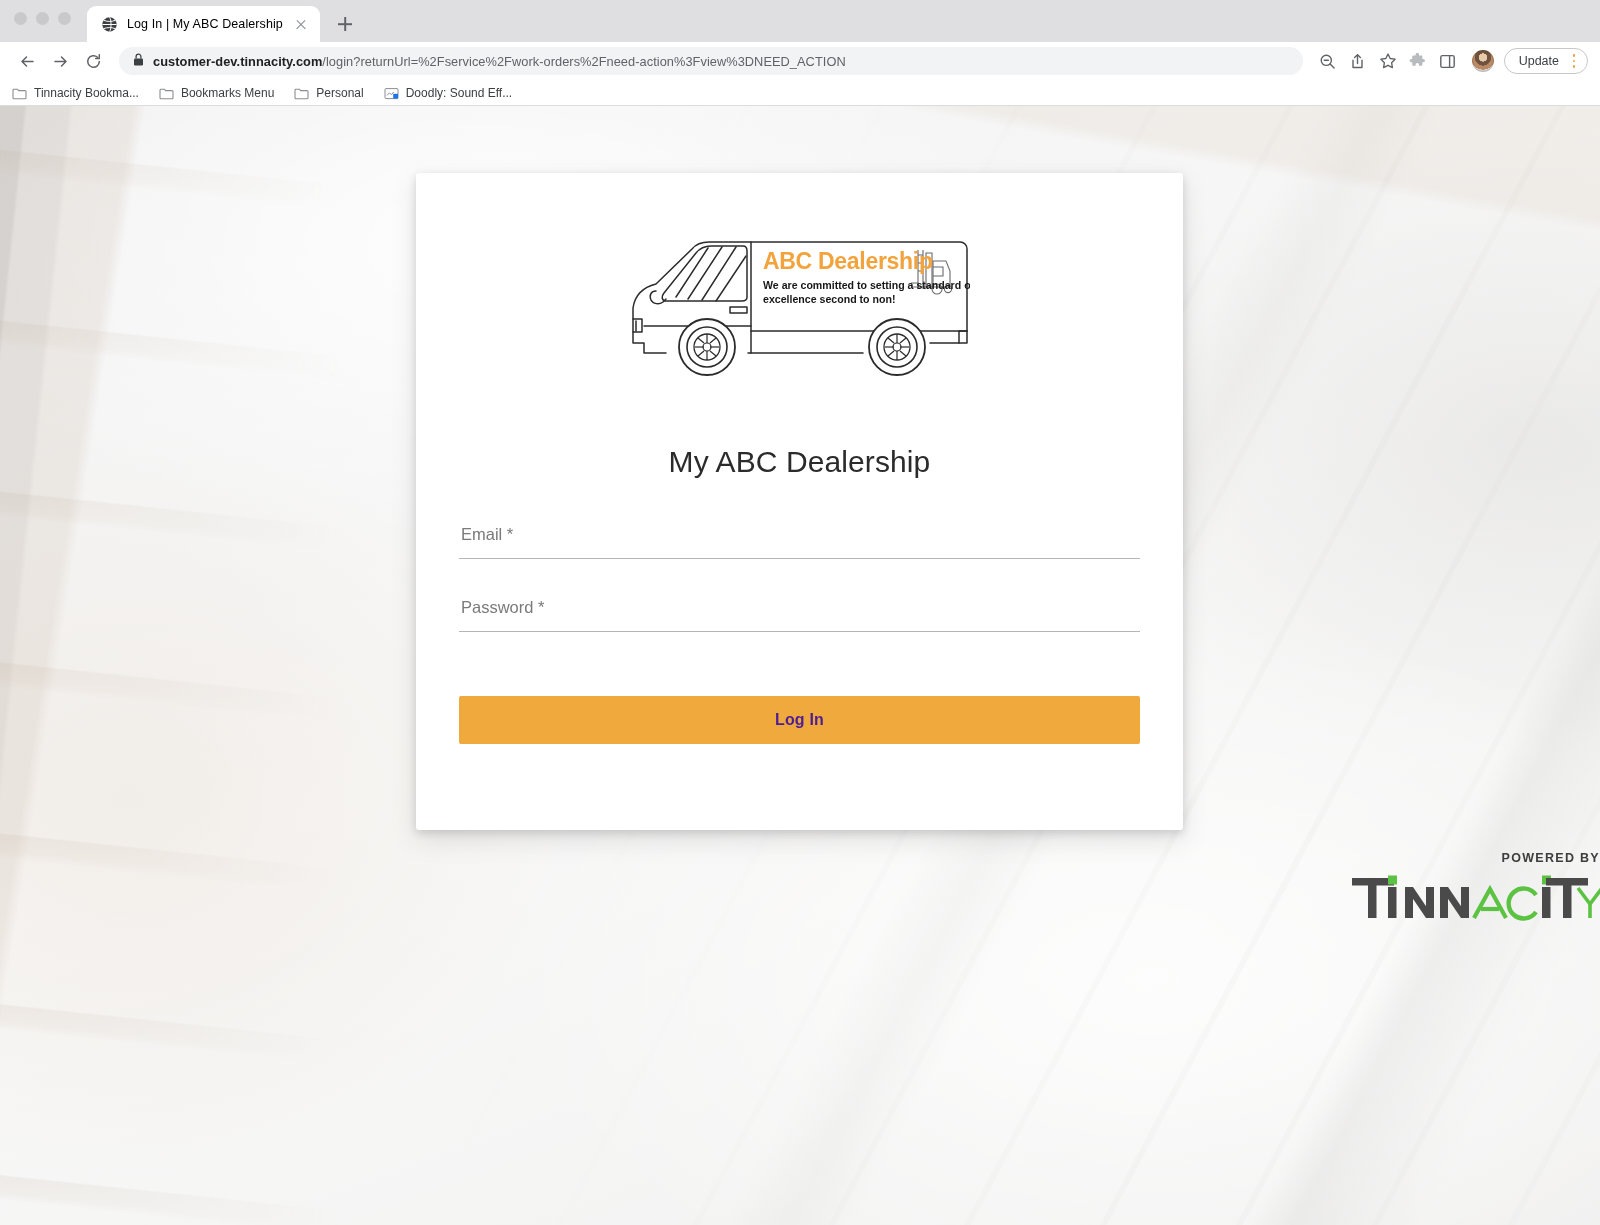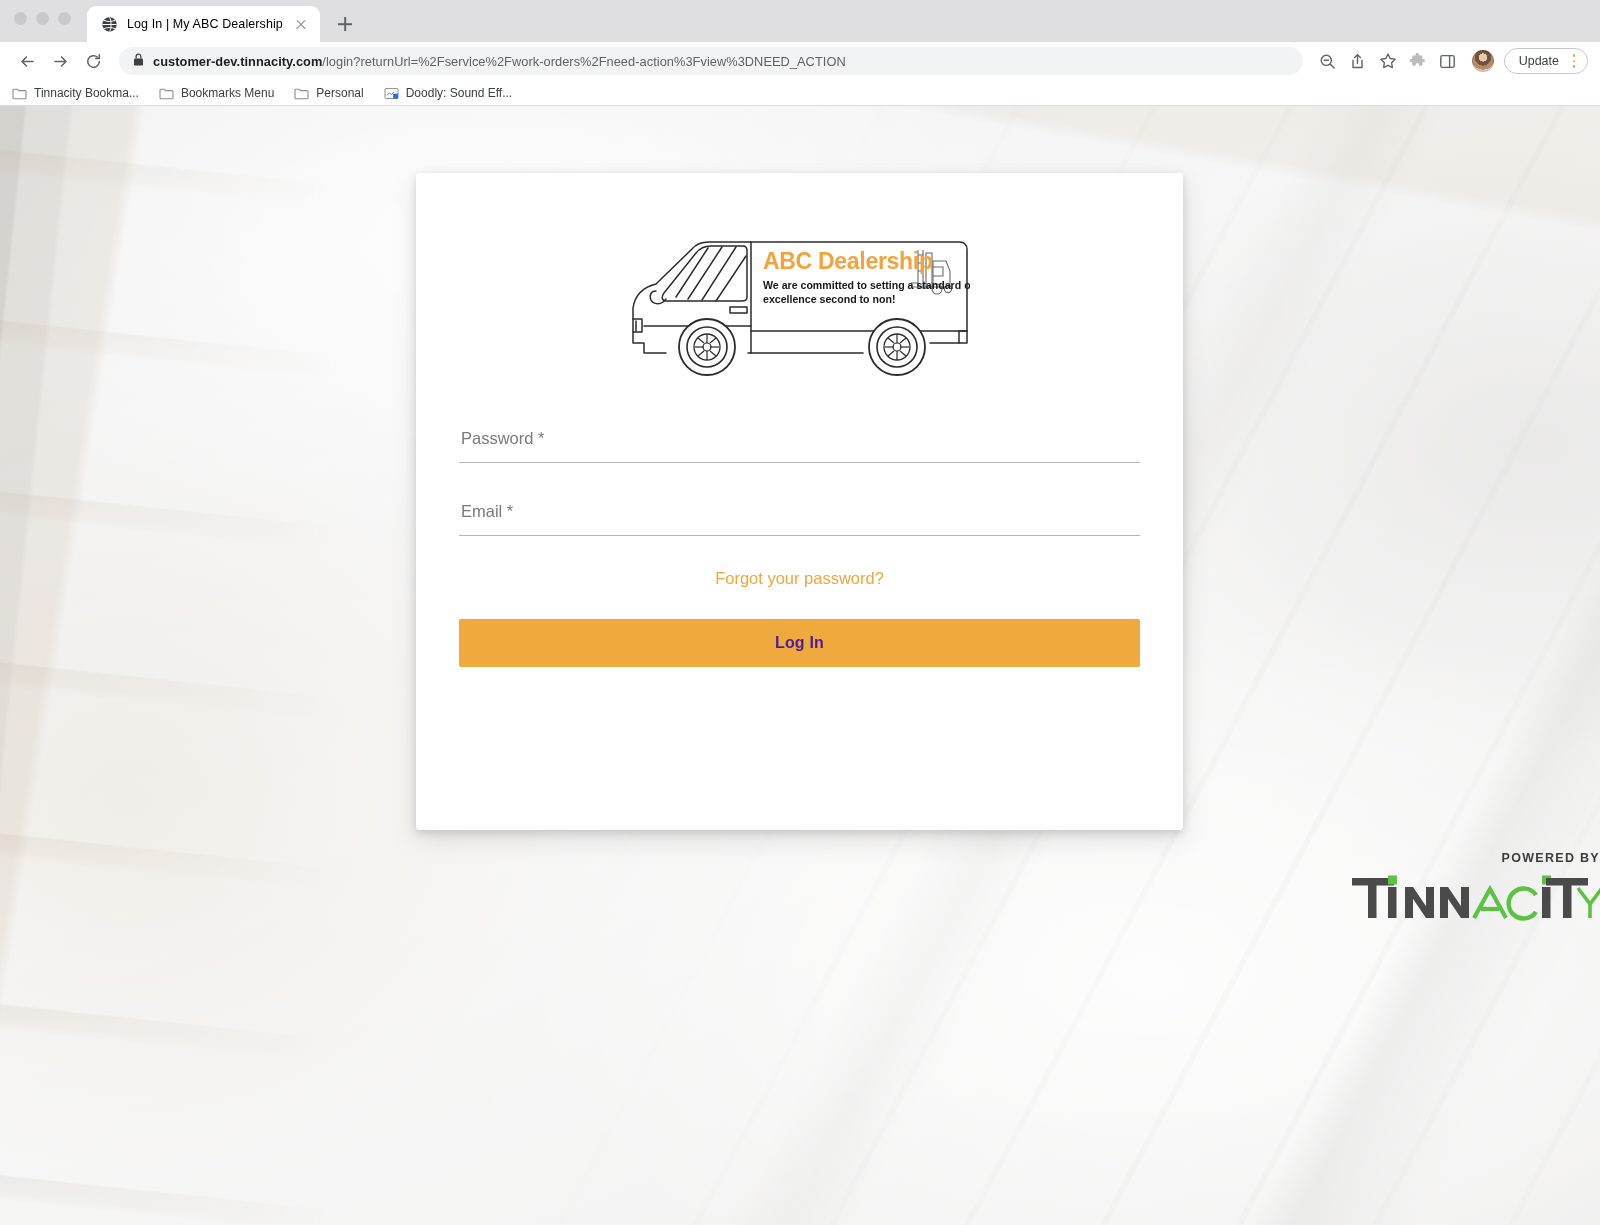--- a/index.html
+++ b/index.html
@@ -549,32 +549,30 @@
             <circle cx="307" cy="58" r="5"></circle>
             <circle cx="318" cy="58" r="3.6"></circle>
           </g>
 
           <text x="133" y="38" font-family="'Liberation Sans', sans-serif" font-size="23" font-weight="bold" fill="#F2A33C" letter-spacing="-0.3">ABC Dealership</text>
           <text x="133" y="58" font-family="'Liberation Sans', sans-serif" font-size="10.6" font-weight="bold" fill="#171717">We are committed to setting a standard of</text>
           <text x="133" y="72" font-family="'Liberation Sans', sans-serif" font-size="10.6" font-weight="bold" fill="#171717">excellence second to non!</text>
         </svg>
       </div>
 
+      <h1 class="card-title">My ABC Dealership</h1>
 
       <div class="form">
+        <div class="field">
+          <input type="text" placeholder="Email *" style="">
+        </div>
         <div class="field">
           <input type="password" placeholder="Password *" style="">
         </div>
-        <div class="field">
-          <input type="text" placeholder="Email *" style="">
-        </div>
-
-        <div class="forgot-row">
-          <a class="forgot-link">Forgot your password?</a>
-        </div>
+
 
         <button class="login-btn">Log In</button>
       </div>
     </div>
 
     <div class="powered">
       <div class="powered-label">POWERED BY</div>
       <div class="tinnacity-logo">
         <svg viewBox="0 0 250 52" xmlns="http://www.w3.org/2000/svg">
 

